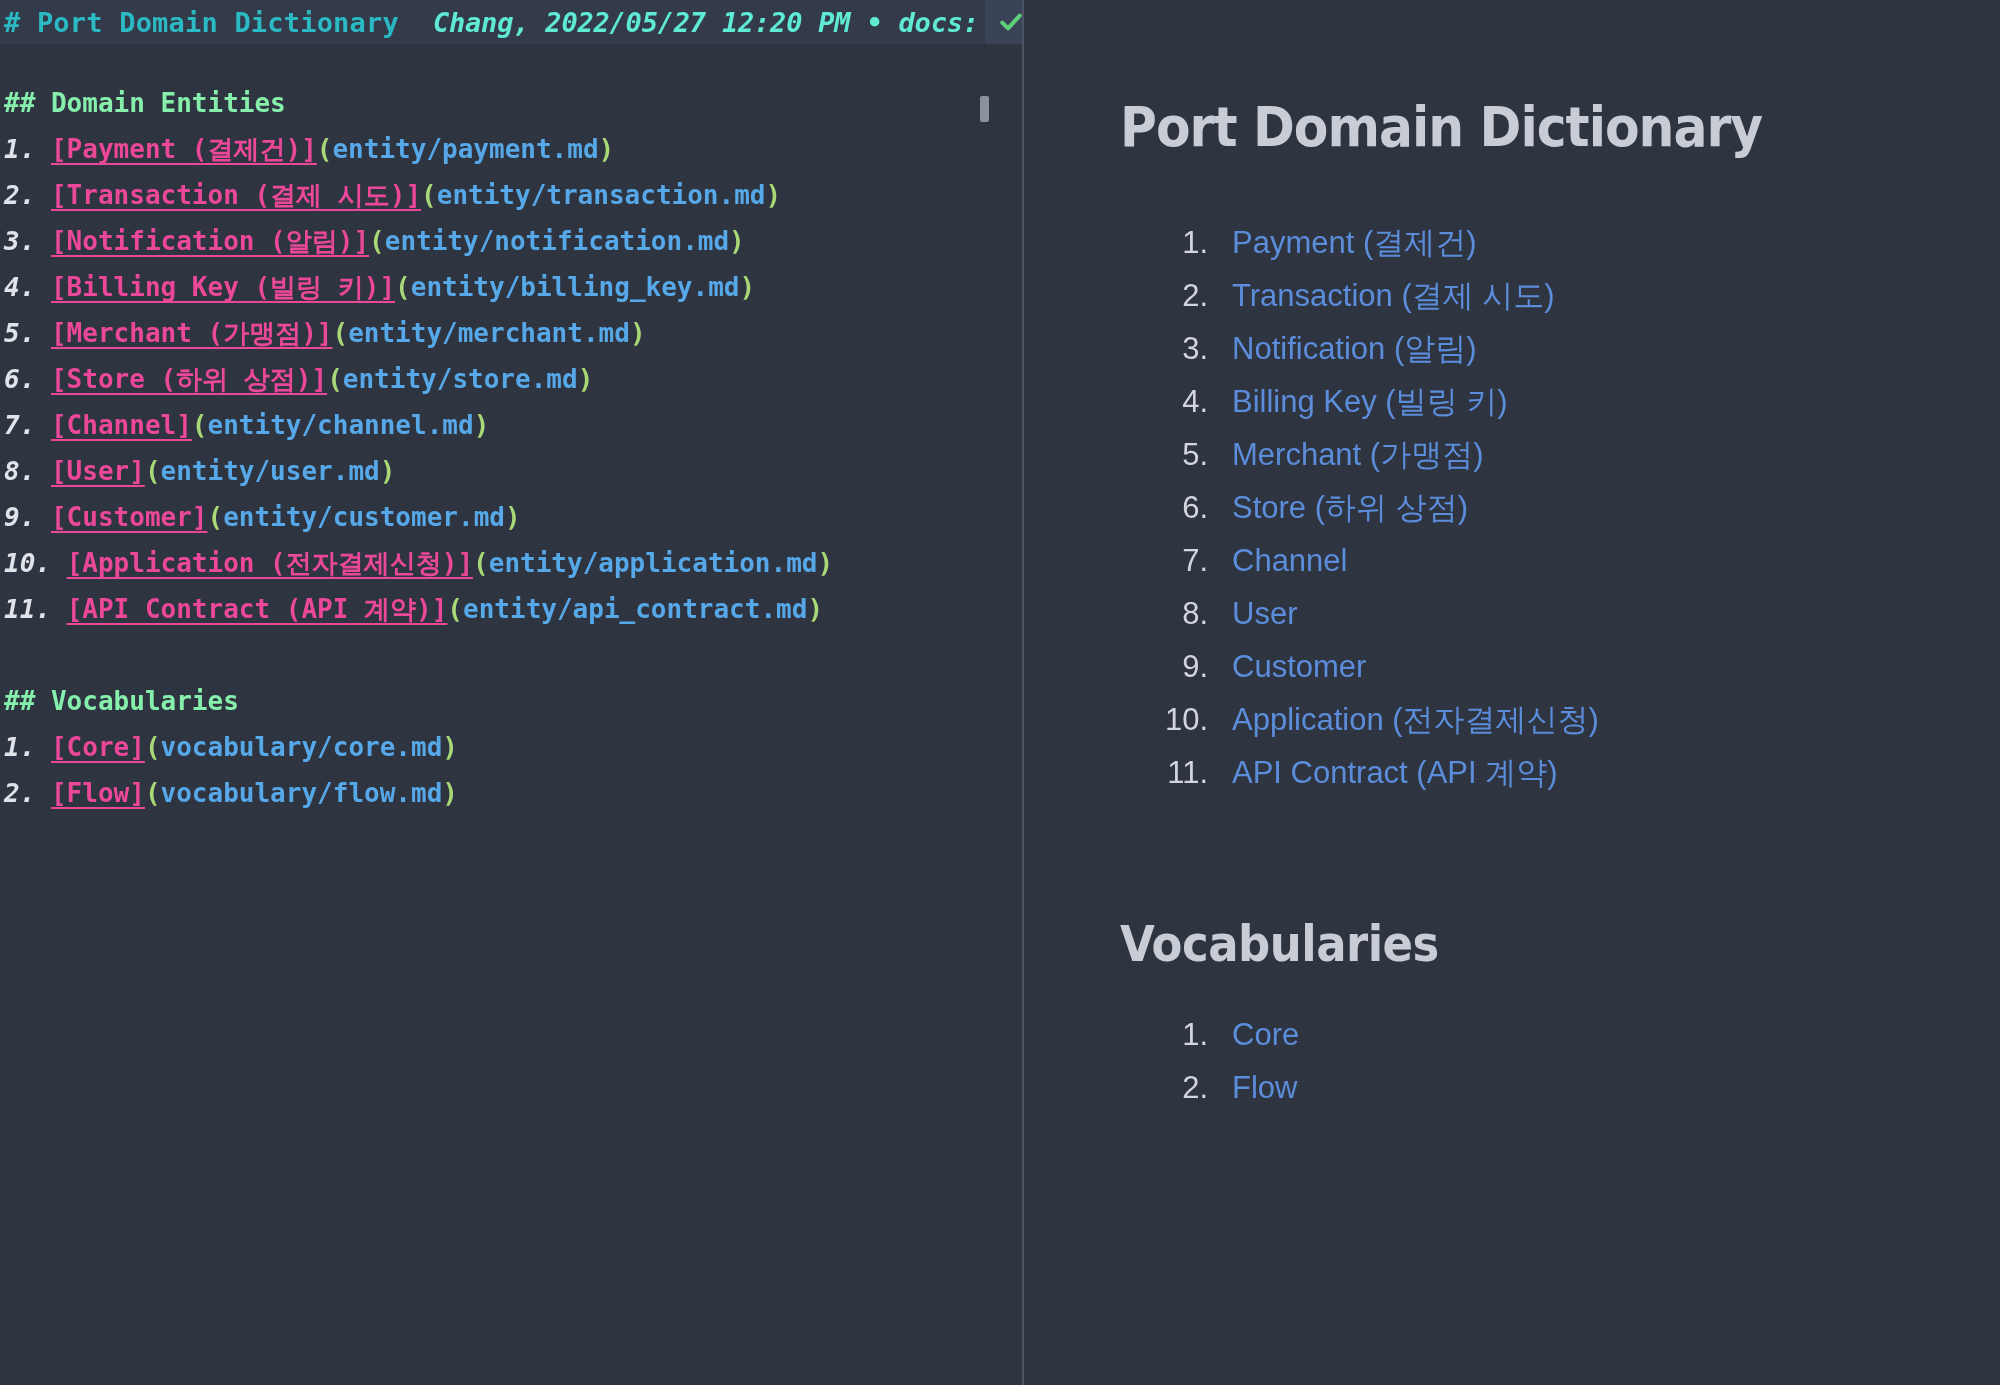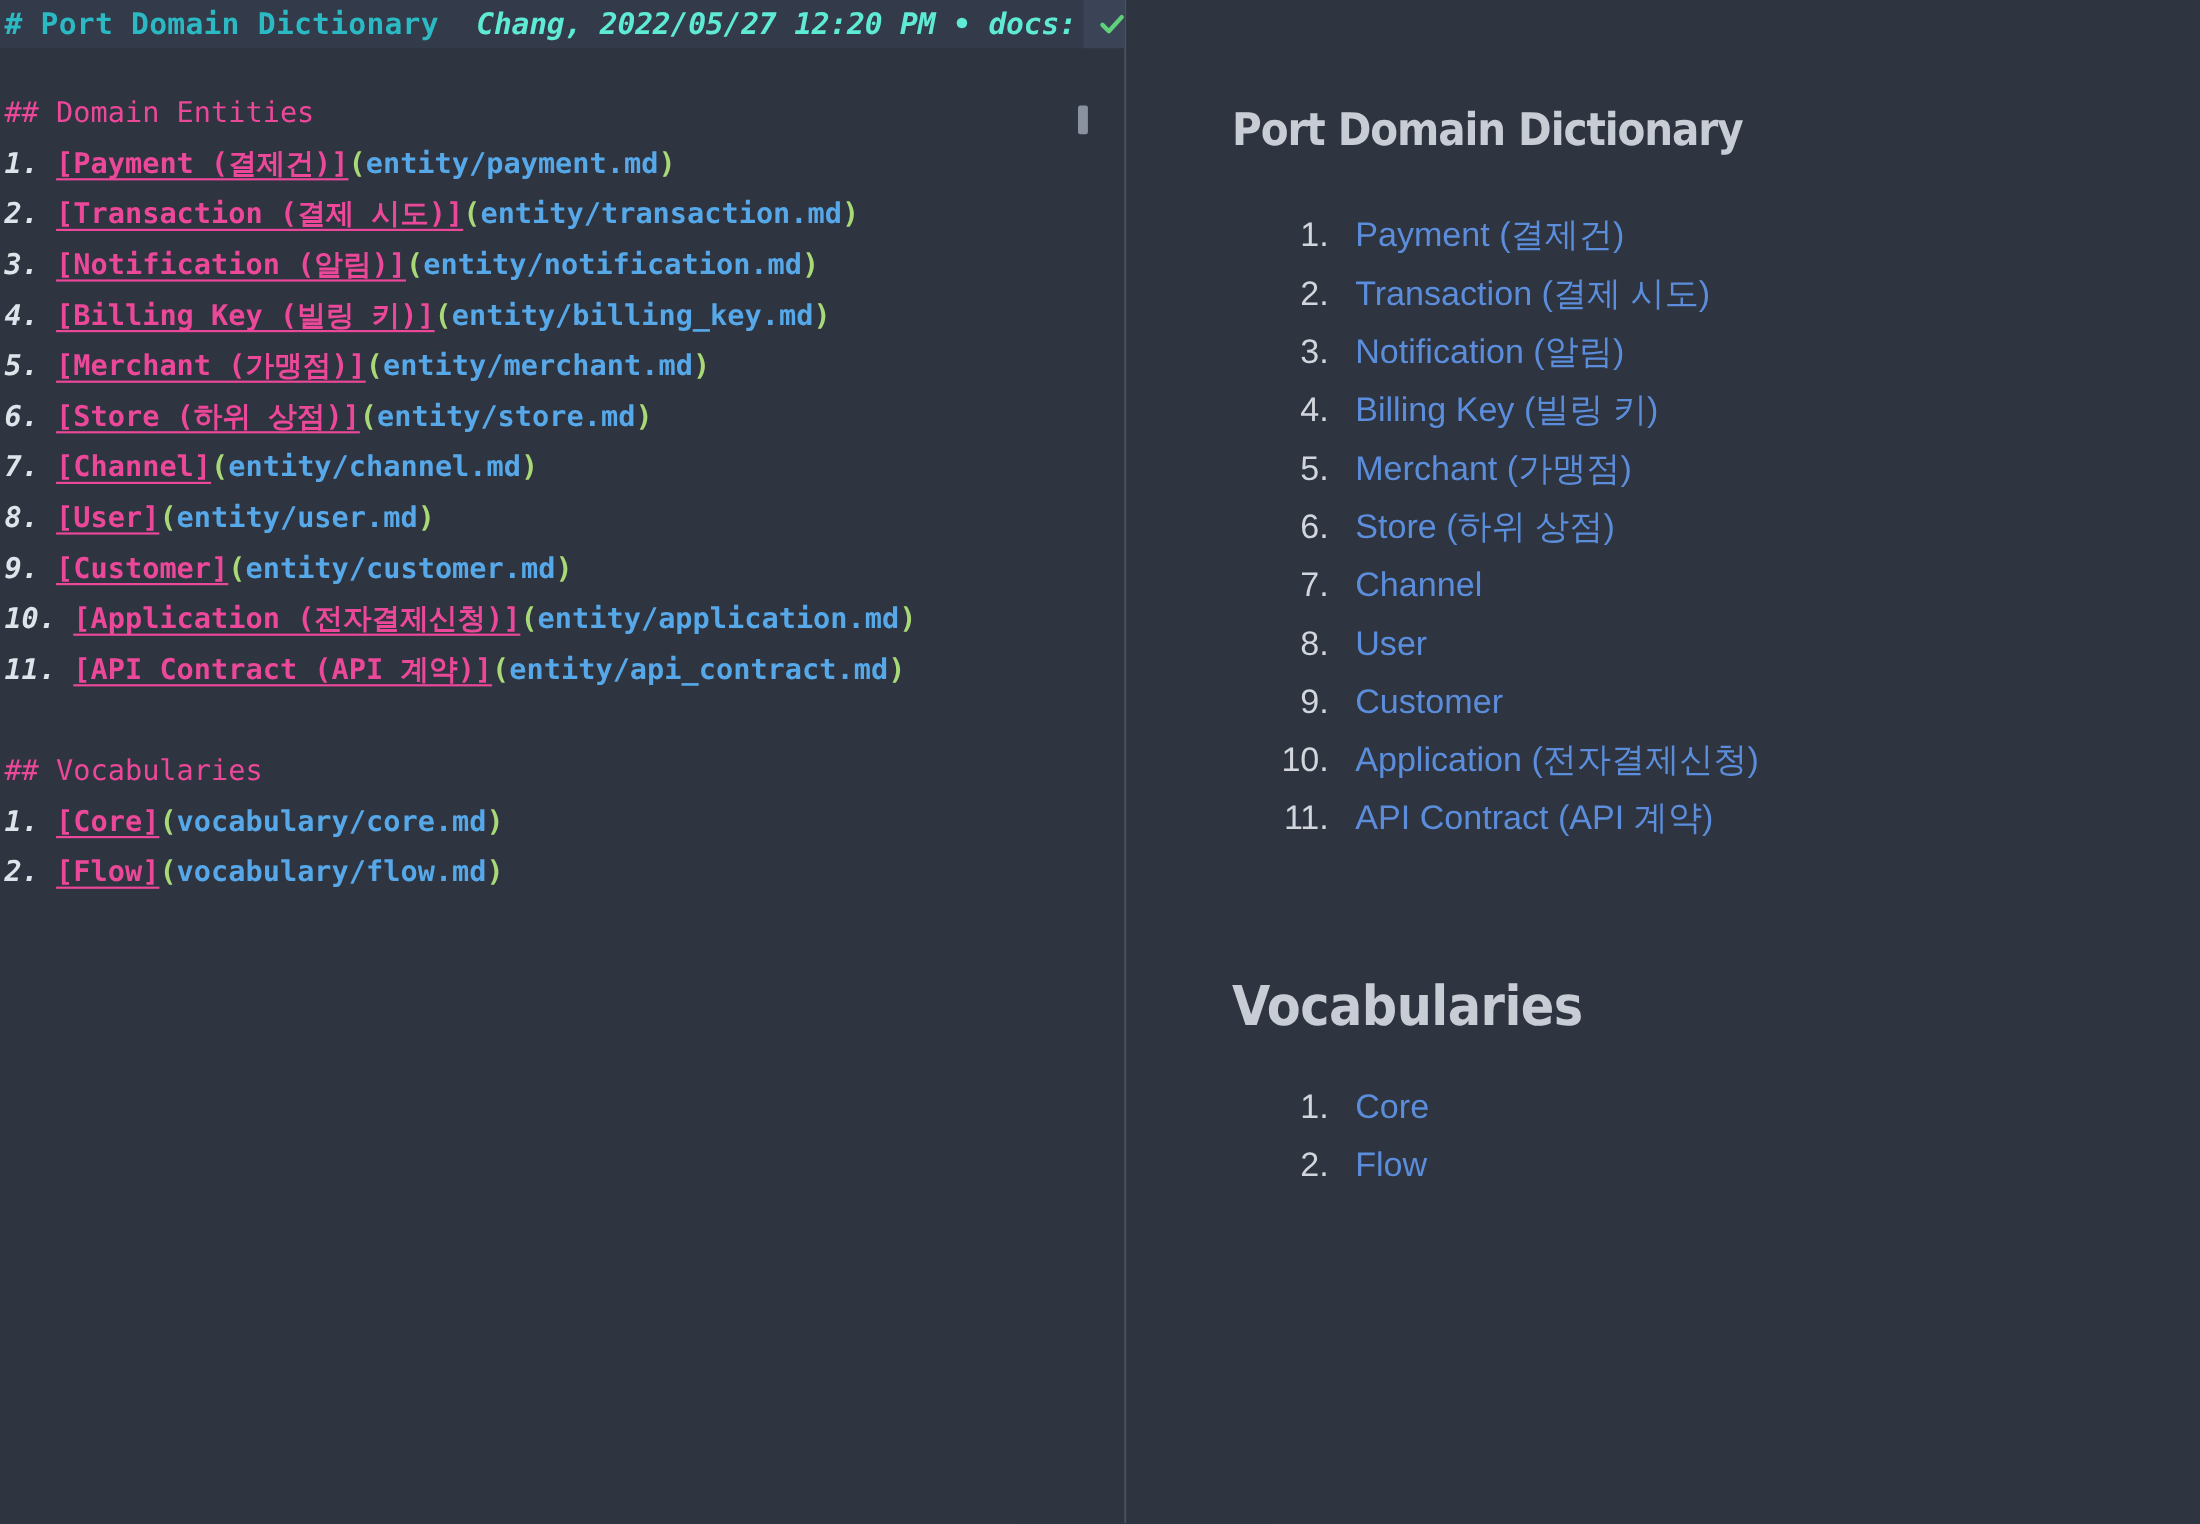--- a/index.html
+++ b/index.html
@@ -63,21 +63,21 @@
   }
   .code-line {
     height:46px;
     line-height:46px;
     font-size:26px;
     white-space:pre;
     letter-spacing:0px;
   }
   .code-line.blank { color:transparent; }
 
-  .tok-heading   { color:#ec4899; font-weight:400; }
+  .tok-heading   { color:#86efac; font-weight:700; }
   .tok-num       { color:#dfe3ea; font-style:italic; font-weight:700; }
   .tok-linktext  { color:#ec4899; font-weight:700; text-decoration:underline; text-underline-offset:5px; }
   .tok-paren     { color:#a9d977; font-weight:700; }
   .tok-url       { color:#56a8e8; font-weight:700; }
 
   
   #editor-scroll-mark {
     position:absolute;
     left:980px; top:96px;
     width:9px; height:26px;
@@ -100,25 +100,25 @@
     height:1385px;
     background:#2e3440;
     overflow:hidden;
   }
   #preview-inner {
     padding:96px 0 0 96px;
   }
   .pv-h1 {
     font-family:"DejaVu Sans Condensed","Liberation Sans Narrow","Liberation Sans", sans-serif;
     font-weight:700;
-    font-size:41px;
+    font-size:56px;
     color:#c8ccd4;
     letter-spacing:-1px;
     line-height:1.1;
-    margin-bottom:46px;
+    margin-bottom:58px;
     font-stretch:condensed;
   }
   .pv-h2 {
     font-family:"DejaVu Sans Condensed","Liberation Sans Narrow","Liberation Sans", sans-serif;
     font-weight:700;
     font-size:50px;
     color:#c8ccd4;
     letter-spacing:-0.5px;
     line-height:1.1;
     margin-bottom:36px;

